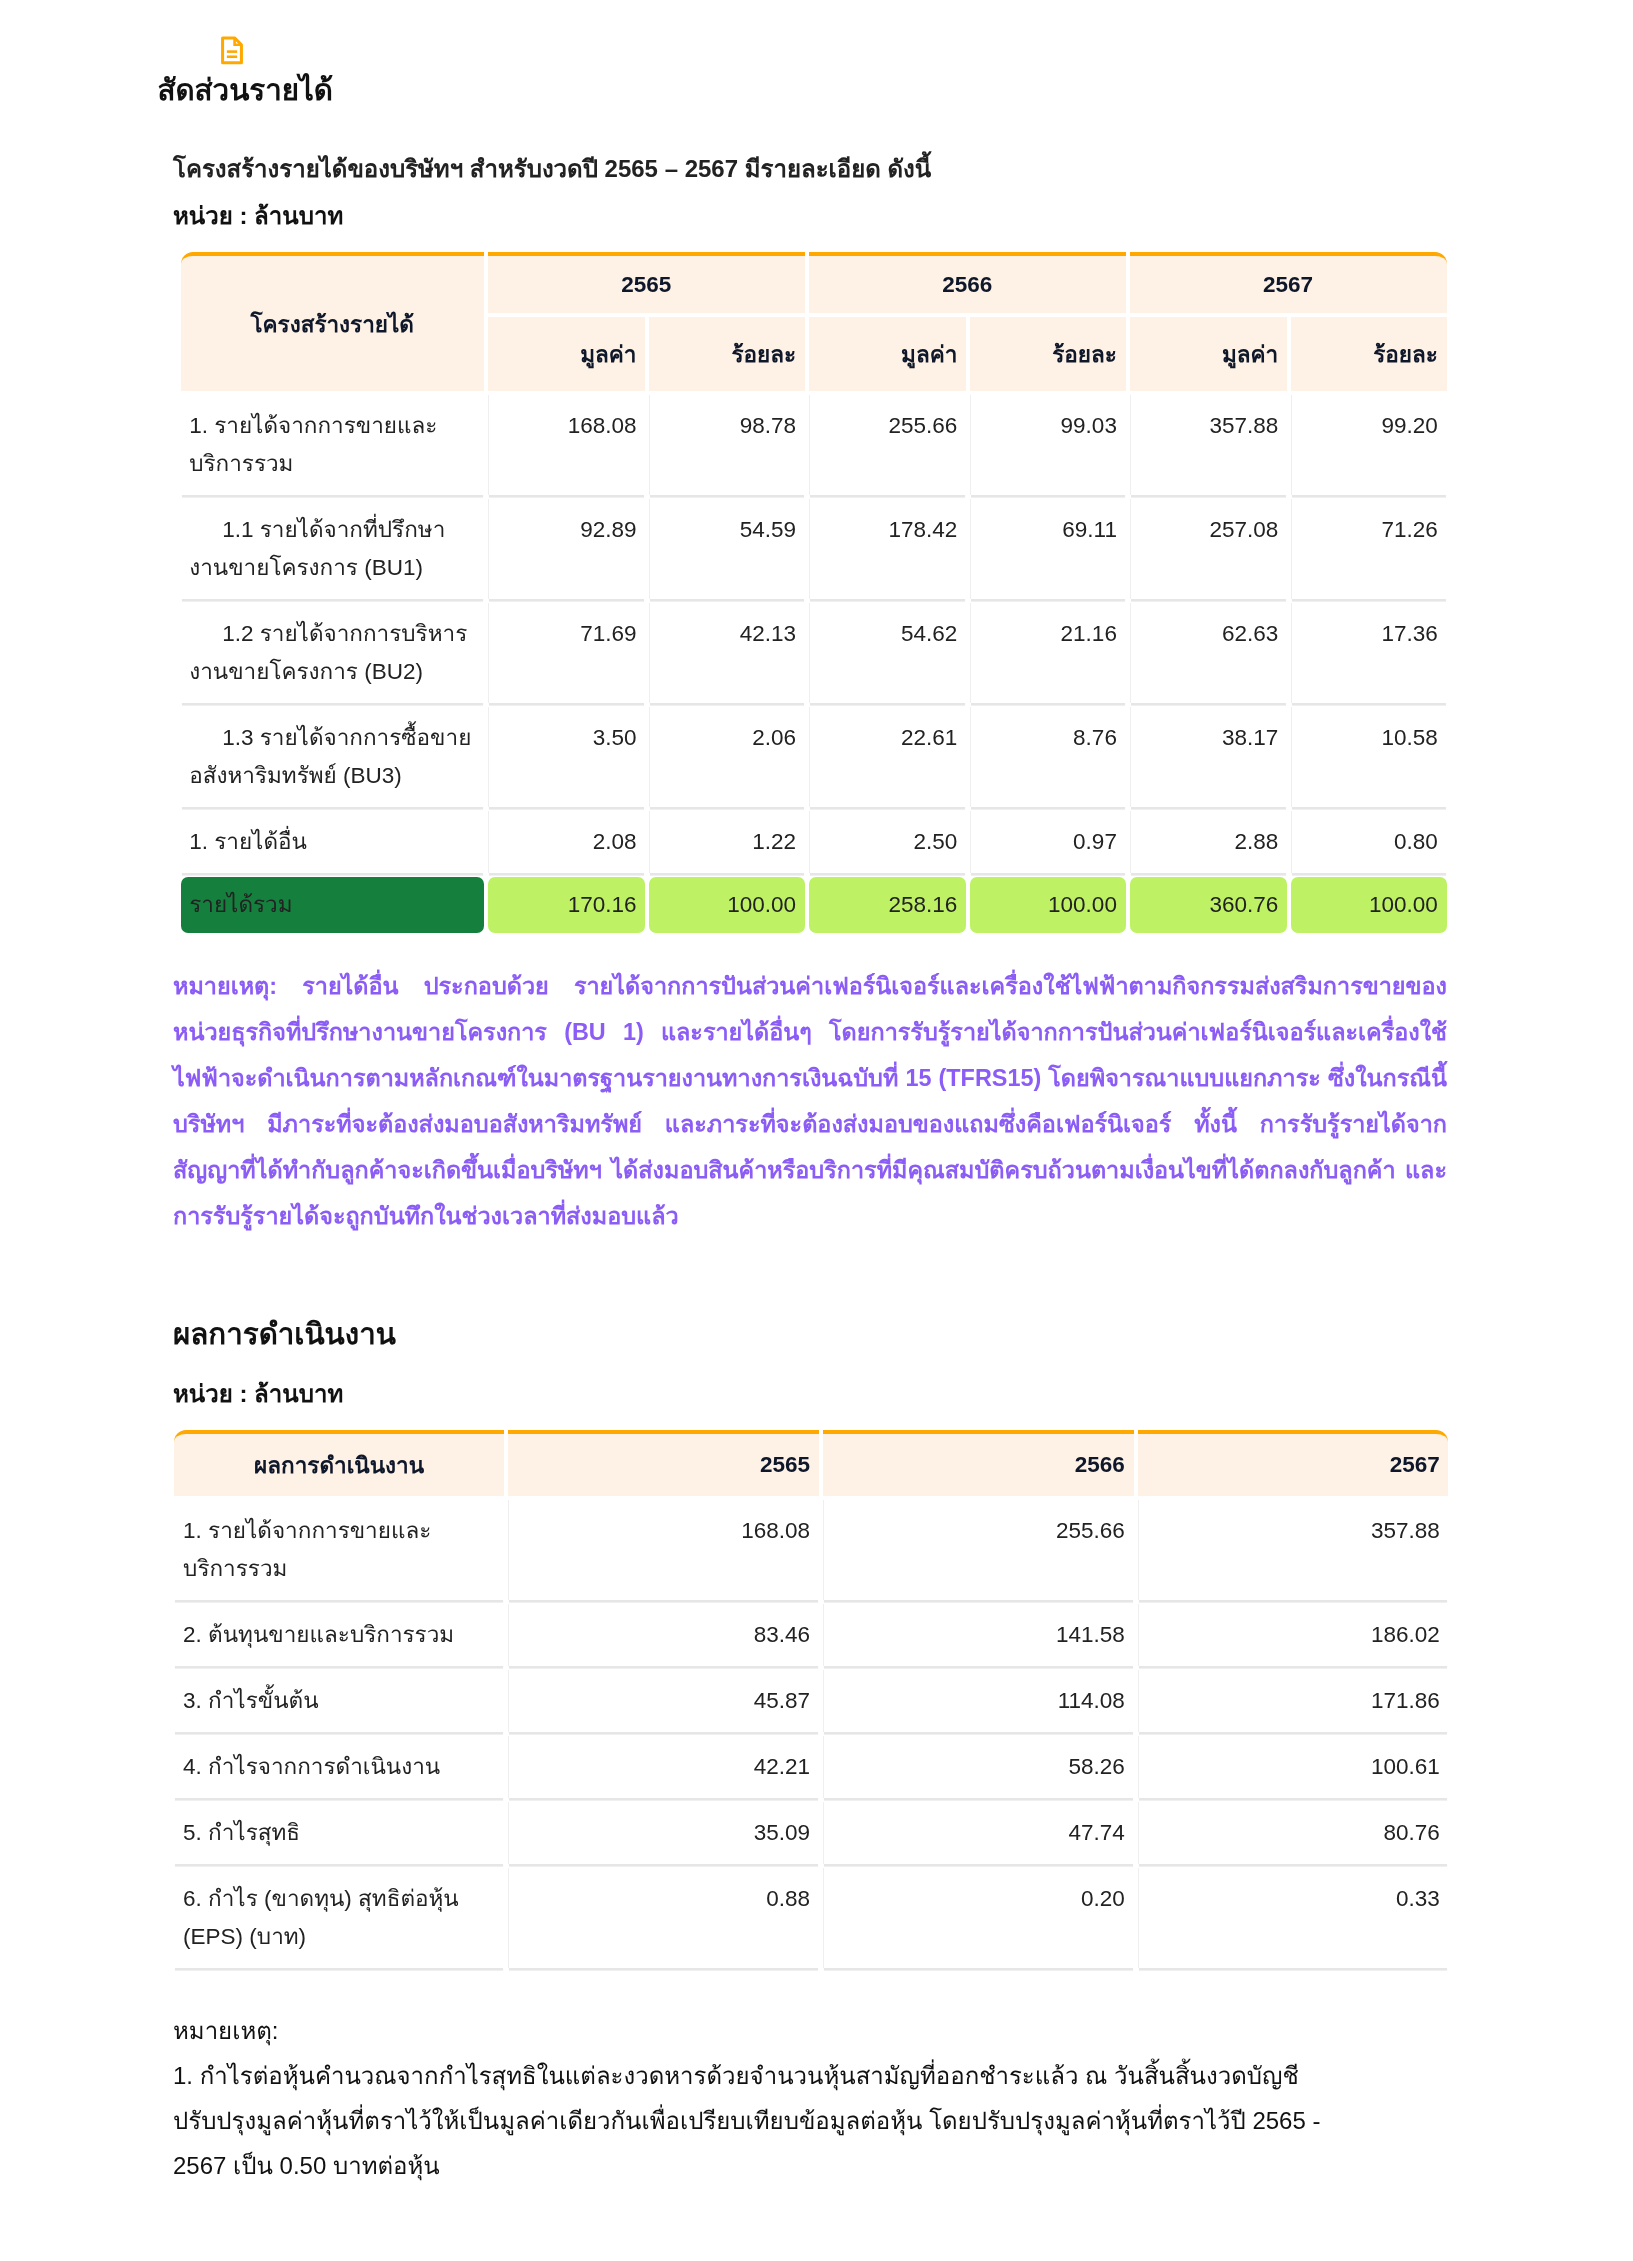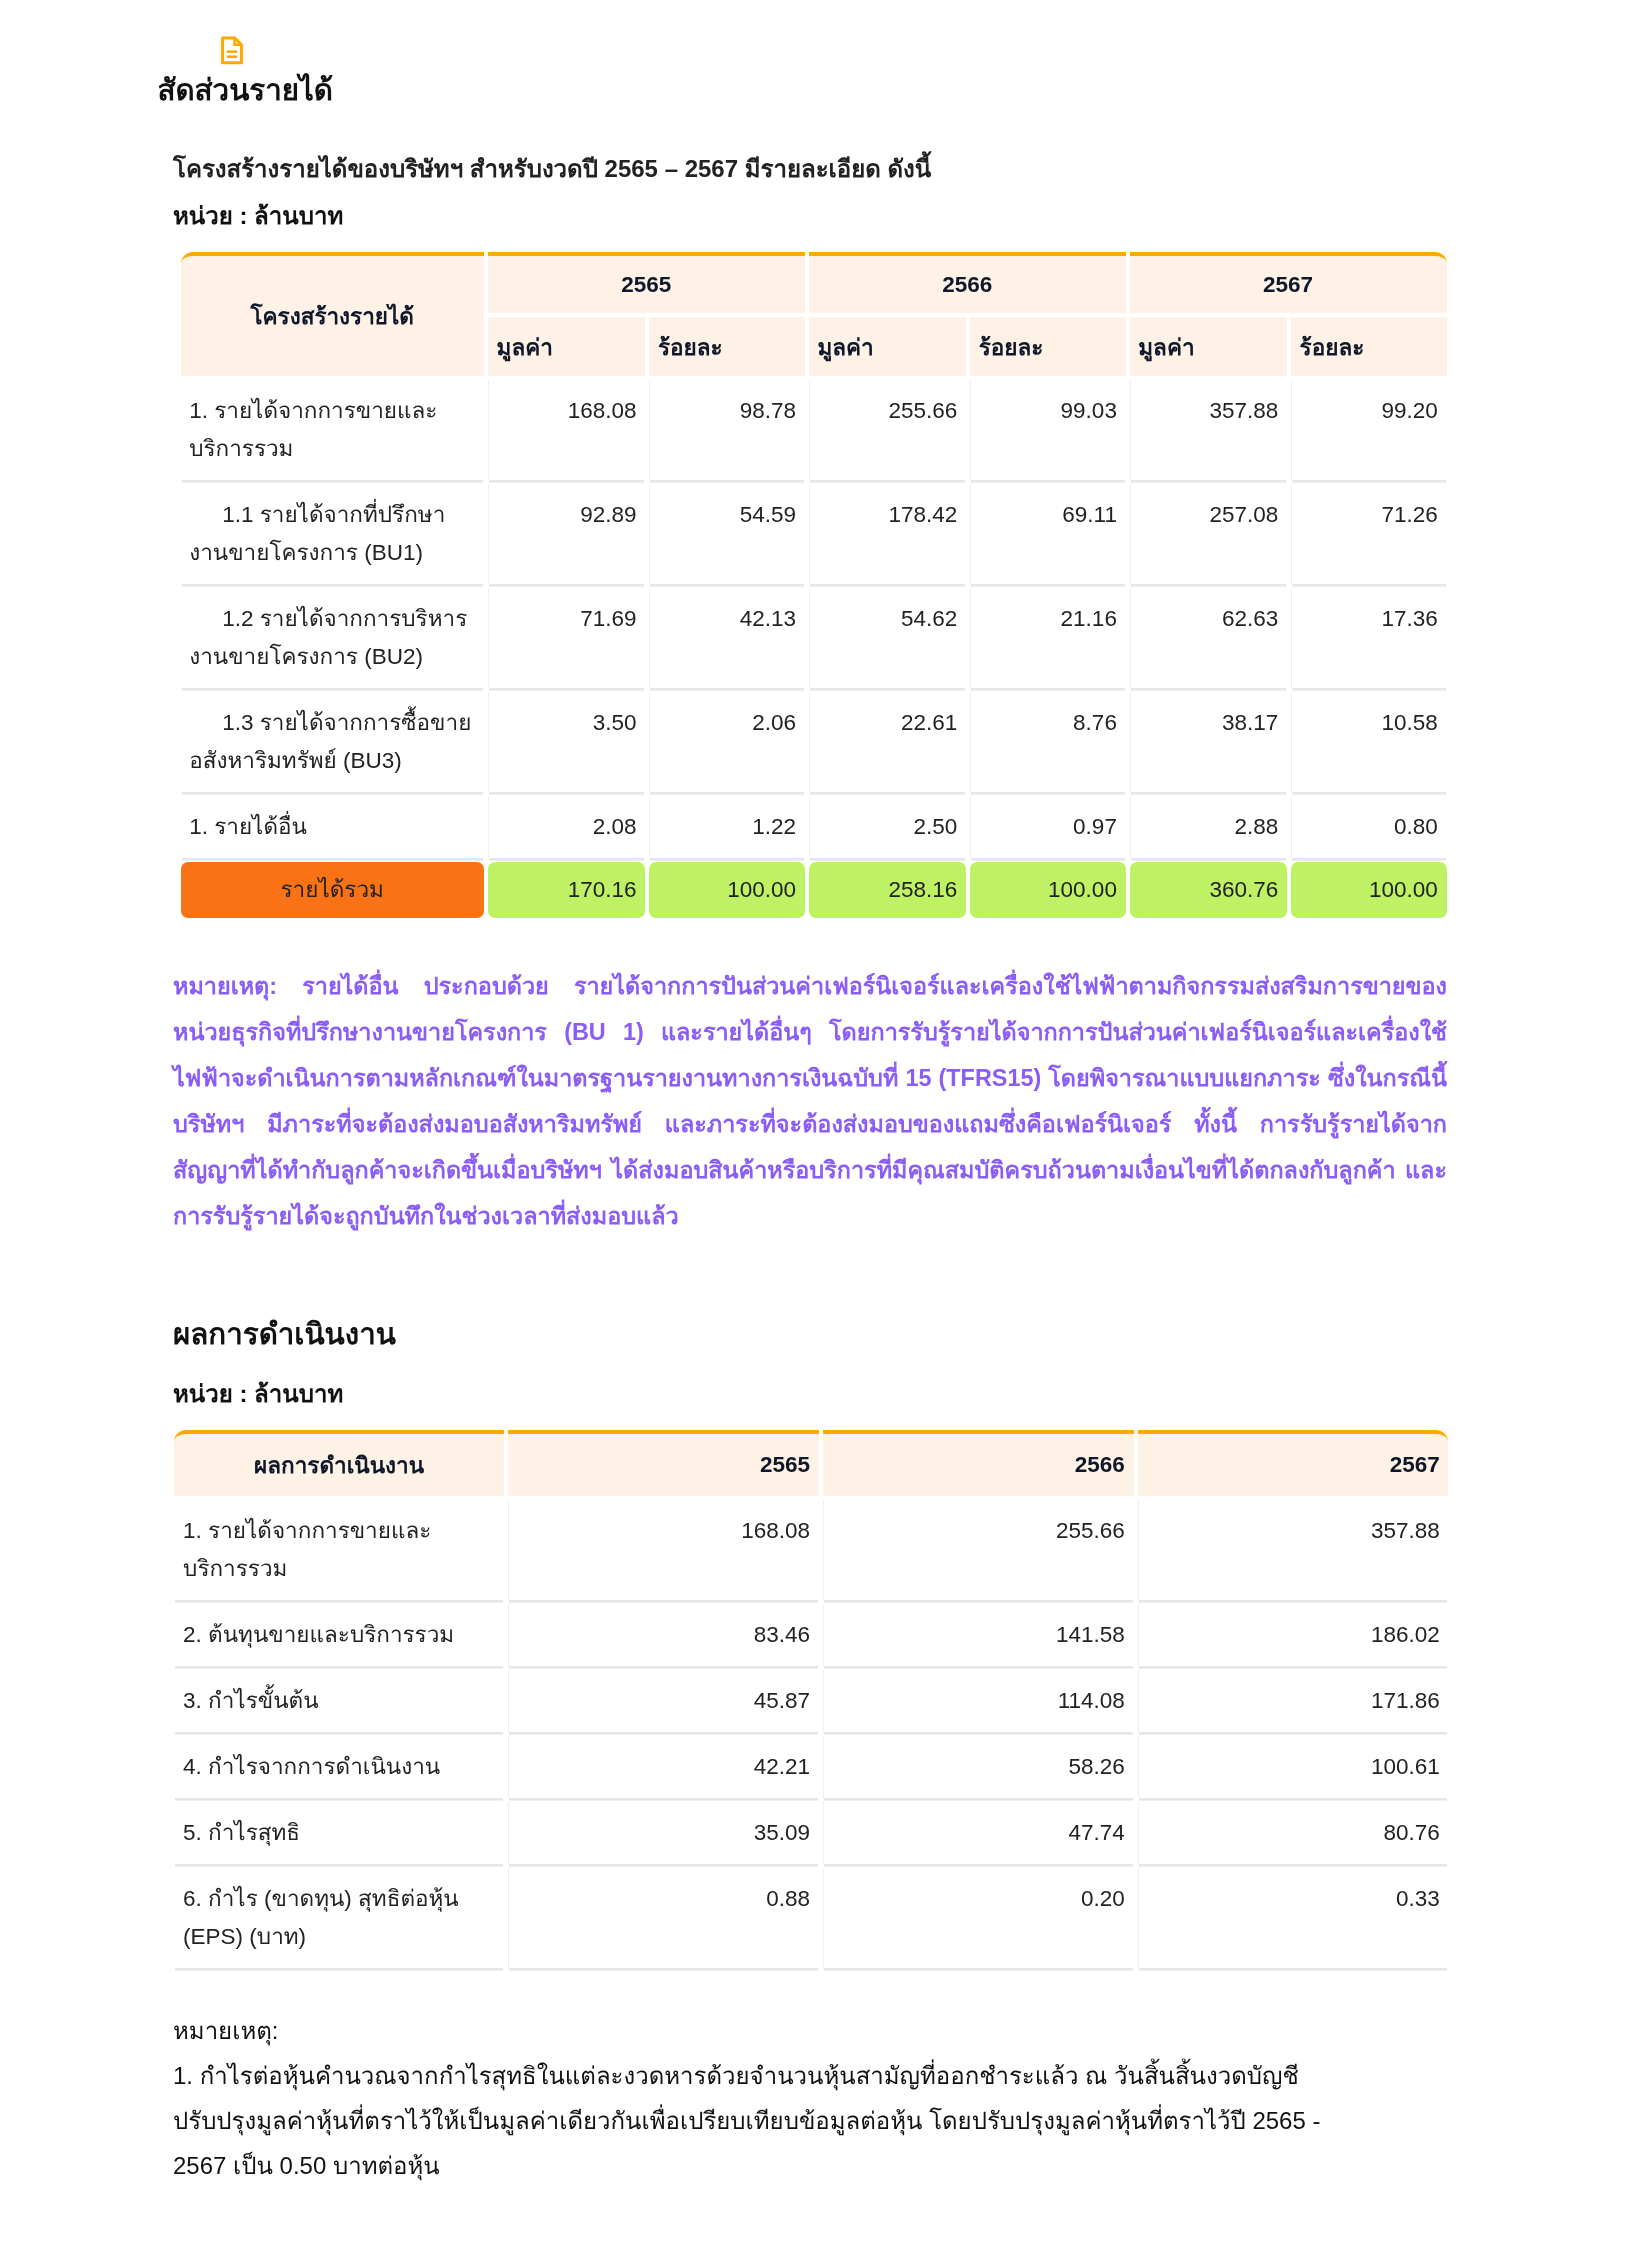--- a/index.html
+++ b/index.html
@@ -21,33 +21,33 @@
 
   table { border-collapse: separate; border-spacing: 4.3px; position: absolute; font-size: 22.5px; }
   .t1 { left: 3.5px; top: 248px; width: 1274px; }
   th {
     background: #fdf2e5; font-weight: bold; color: #0f172a; padding: 0 8.7px;
   }
   thead tr:first-child th { border-top: 4.3px solid #ffa800; }
   thead tr:first-child th:first-child { border-top-left-radius: 12px; }
   thead tr:first-child th:last-child { border-top-right-radius: 12px; }
   .t1 th.year { height: 57px; text-align: center; }
-  .t1 th.sub { height: 59px; text-align: left; }
+  .t1 th.sub { height: 74px; text-align: right; }
   .t1 th.struct { text-align: center; }
   td {
     background: #fff; padding: 12px 8.7px; vertical-align: top; line-height: 38px;
     color: #222; text-align: right; box-shadow: 0 3.5px 0 -0.9px #e6e6e6;
     border-left: 0.9px solid #efefef;
   }
   td.label { text-align: left; border-left: none; }
   td.label.indent { text-indent: 33px; }
   .t1 tbody td { height: 76px; }
   .t1 tbody tr.short td { height: 36px; }
   tr.total td { background: #bef264; border-radius: 7px; box-shadow: none; border: none; height: 35px; line-height: 35px; padding: 10.4px 8.7px; }
-  tr.total td.label { background: #f97316; text-align: center; font-family: Liberation Serif, serif; }
+  tr.total td.label { background: #15803d; text-align: left; font-family: Liberation Serif, serif; }
 
   .note-para {
     position: absolute; left: 0; top: 963px; width: 1274px; font-size: 23.4px; font-weight: bold;
     line-height: 46px; text-align: justify; color: #8b5cf6;
   }
   .h2 { position: absolute; left: 0; top: 1310px; font-size: 29.5px; font-weight: bold; color: #111; }
   .unit2 { top: 1374px; }
 
   .t2 { left: -2.6px; top: 1426px; width: 1282px; }
   .t2 th { height: 62px; text-align: right; }

